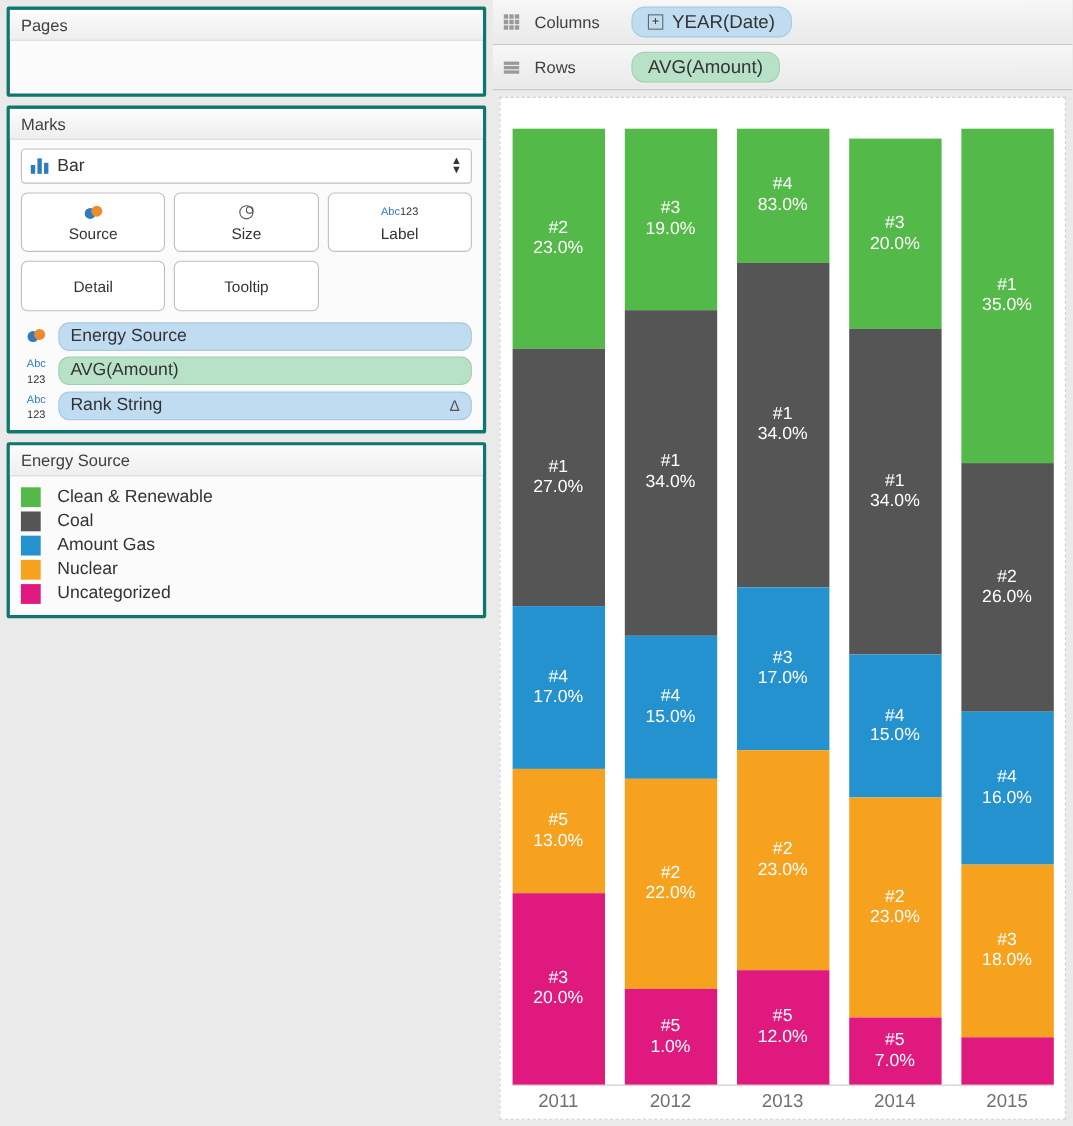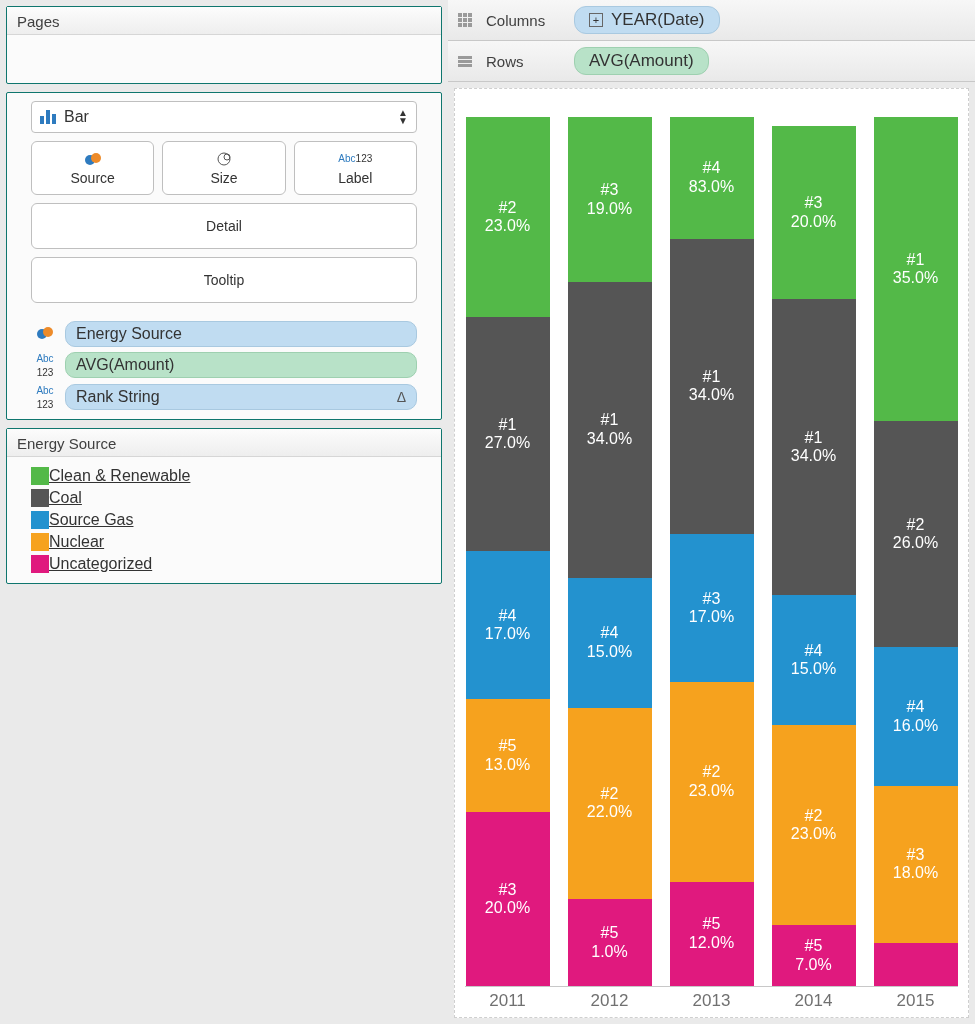--- a/index.html
+++ b/index.html
@@ -15,32 +15,32 @@
   }
   .left-panel {
     width: 448px;
     padding: 6px;
     display: flex;
     flex-direction: column;
     gap: 8px;
   }
   .card {
     background: #fbfbfb;
-    border: 1px solid #0f766e;
+    border: 3px solid #0f766e;
     border-radius: 2px;
   }
   .card-header {
     font-size: 15px;
     padding: 6px 10px 4px 10px;
     color: #404040;
     border-bottom: 1px solid #d6d6d6;
     background: linear-gradient(#fcfcfc,#eeeeee);
   }
   .card-body {
-    padding: 8px 24px;
+    padding: 8px 10px;
     min-height: 34px;
   }
   .pages-body, .filters-body { min-height: 48px; }
   .marks-select {
     display:flex; align-items:center; justify-content:space-between;
     border:1px solid #bfbfbf; border-radius:4px; padding:6px 8px; margin-bottom:8px;
     background:#fff;
   }
   .marks-select .bar-icon { display:flex; gap:2px; align-items:flex-end; }
   .marks-select .bar-icon span { width:4px; background:#2e7bbf; }
@@ -49,32 +49,32 @@
   .marks-grid {
     display:grid; grid-template-columns: repeat(3, 1fr); gap:8px; margin-bottom:8px;
   }
   .marks-btn {
     border:1px solid #bfbfbf; border-radius:6px; background:#fff;
     display:flex; flex-direction:column; align-items:center; justify-content:center;
     height:54px; font-size:14px; gap:3px;
   }
   .marks-btn .ico { height:16px; display:flex; align-items:center; justify-content:center; }
   .marks-grid2 {
-    display:grid; grid-template-columns: repeat(1, 1fr); gap:8px; margin-bottom:10px;
+    display:grid; grid-template-columns: repeat(3, 1fr); gap:8px; margin-bottom:10px;
   }
   .marks-grid2 .marks-btn { height:46px; }
   .pill-row { display:flex; align-items:center; gap:6px; margin-top:4px; }
   .pill-icon { width:28px; text-align:center; font-size:12px; }
   .pill {
     flex:1; border-radius:10px; padding:3px 10px; font-size:16px;
     display:flex; justify-content:space-between; align-items:center;
   }
   .pill.blue { background:#c0dcf1; border:1px solid #a9c9e0; }
   .pill.green { background:#b8e2c8; border:1px solid #9ed0b0; }
-  .legend-item { display:flex; align-items:flex-start; gap:0; padding:2px 0; font-size:16px;text-decoration:underline; }
+  .legend-item { display:flex; align-items:flex-start; gap:15px; padding:2px 0; font-size:16px; }
   .legend-swatch { width:18px; height:18px; }
 
   .right-panel {
     flex:1;
     display:flex;
     flex-direction:column;
   }
   .shelf {
     display:flex; align-items:center; gap:10px; padding:6px 10px;
     border-bottom:1px solid #c8c8c8;
@@ -128,20 +128,21 @@
 
 <div class="left-panel">
 
   <div class="card">
     <div class="card-header">Pages</div>
     <div class="card-body pages-body"></div>
   </div>
 
 
   <div class="card">
+    <div class="card-header">Marks</div>
     <div class="card-body">
       <div class="marks-select">
         <span class="bar-icon">
           <span style="height:8px"></span>
             <span style="height:14px"></span>
             <span style="height:10px"></span>
         </span>
         <span class="label">Bar</span>
         <span class="stepper">▲<br>▼</span>
       </div>
@@ -214,21 +215,21 @@
         <div class="legend-item">
           <span class="legend-swatch" style="background: rgb(83, 185, 72);"></span>
           <span>Clean &amp; Renewable</span>
         </div>
         <div class="legend-item">
           <span class="legend-swatch" style="background: rgb(85, 85, 85);"></span>
           <span>Coal</span>
         </div>
         <div class="legend-item">
           <span class="legend-swatch" style="background: rgb(35, 146, 207);"></span>
-          <span>Source Gas</span>
+          <span>Amount Gas</span>
         </div>
         <div class="legend-item">
           <span class="legend-swatch" style="background: rgb(246, 162, 30);"></span>
           <span>Nuclear</span>
         </div>
         <div class="legend-item">
           <span class="legend-swatch" style="background: rgb(224, 25, 126);"></span>
           <span>Uncategorized</span>
         </div>
       </div>

